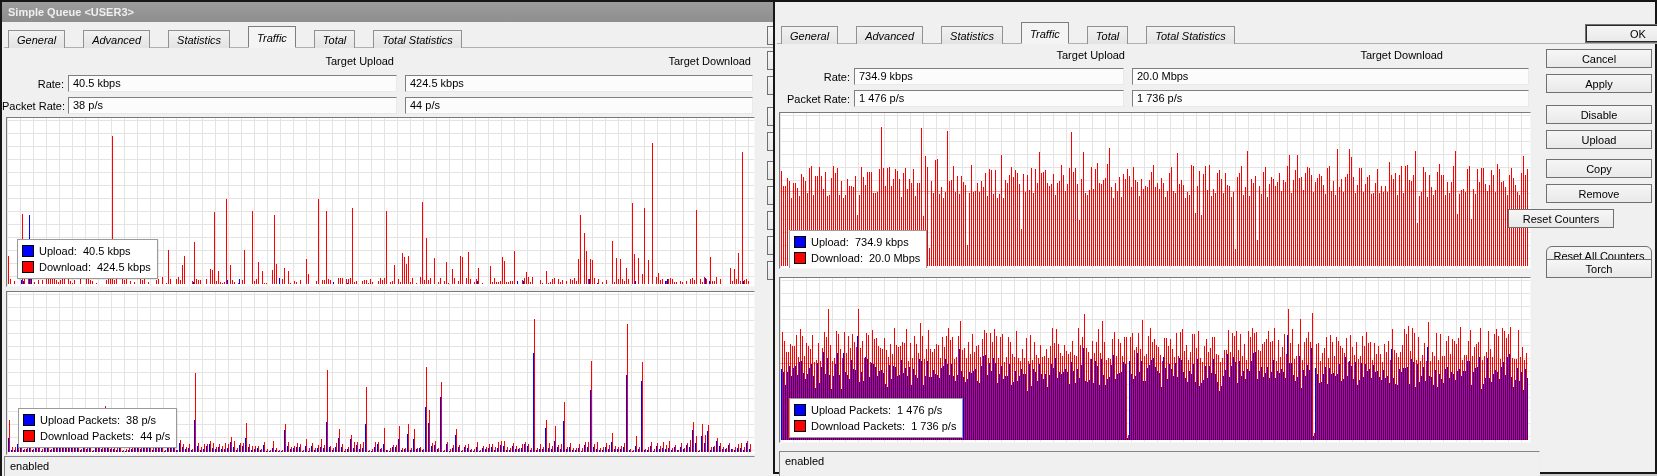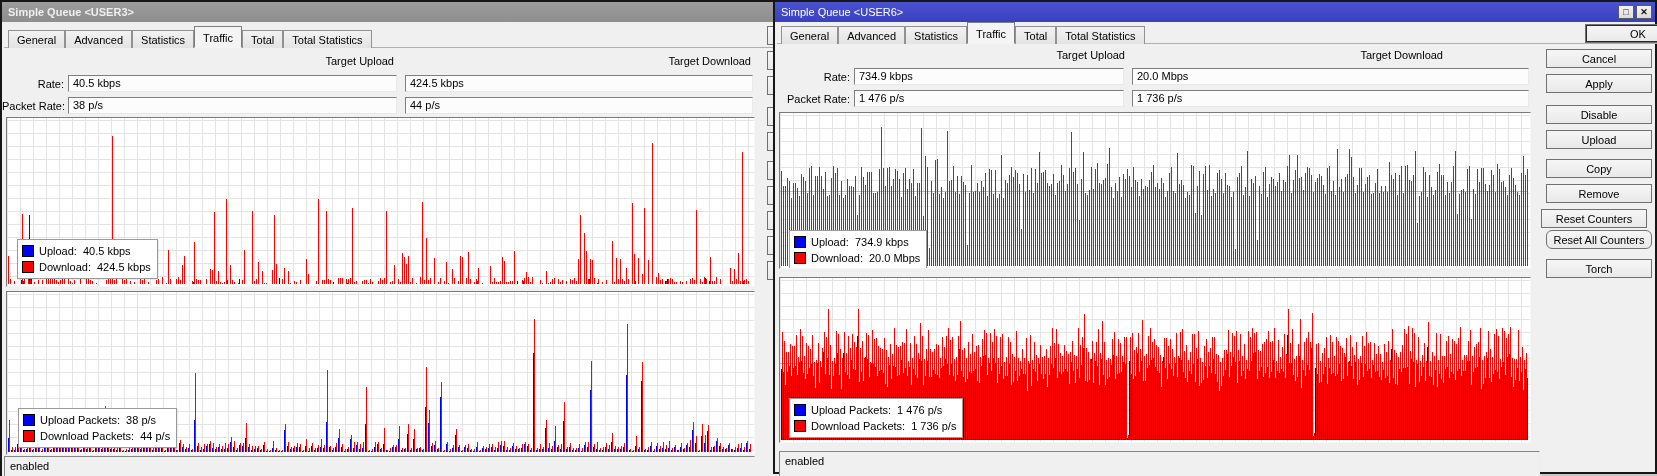--- a/index.html
+++ b/index.html
@@ -18,23 +18,23 @@
   .titlebar.inactive { background:linear-gradient(180deg,#9c9c9c,#8e8e8e); color:#efefef;font-weight:bold; }
   .tb-btns { position:absolute; right:3px; top:3px; display:flex; gap:2px; }
   .tb-btn { width:16px; height:14px; background:linear-gradient(#f4f4f4,#dcdcdc);
     border:1px solid #5a5a5a; font-size:9px; line-height:12px; text-align:center;
     color:#111; font-weight:bold; }
 
   
   .tabs { position:absolute; left:6px; display:flex; align-items:flex-end; height:22px; }
   .tabs::after { content:""; position:absolute; left:-4px; right:-900px; bottom:0;
     border-bottom:1px solid #b0b0b0; }
-  .tab { position:relative; z-index:1; padding:3px 8px 3px 8px; margin-right:0;
+  .tab { position:relative; z-index:1; padding:3px 8px 3px 8px; margin-right:18px;
     background:linear-gradient(#f2f2f2,#e3e3e3);
-    border:1px solid #919191; border-bottom:none; height:18px; }
+    border:1px solid #919191; border-bottom:none; height:18px;font-style:italic; }
   .tab.sel { z-index:3; background:#f4f4f4; height:22px; padding-top:5px;
     border:1px solid #7e7e7e; border-bottom:1px solid #f4f4f4; }
 
   
   .lbl { position:absolute; white-space:nowrap; }
   .r { text-align:right; }
   .field { position:absolute; height:17px; background:#fcfcfc;
     border:1px solid; border-color:#7f7f7f #e9e9e9 #e9e9e9 #7f7f7f;
     padding:1px 0 0 4px; white-space:nowrap; overflow:hidden; }
 
@@ -143,27 +143,20 @@
       <div class="btn" style="left:765px;top:234px;"></div>
       <div class="btn" style="left:765px;top:259px;"></div>
     </div>
 
     <div class="statusbar" style="left:2px;top:454px;width:751px;">
       <span>enabled</span>
     </div>
   </section>
 
   <section class="win win-right">
-    <div class="titlebar active">
-      <span>Simple Queue &lt;USER6&gt;</span>
-      <span class="tb-btns">
-        <span class="tb-btn">□</span>
-        <span class="tb-btn">✕</span>
-      </span>
-    </div>
 
     <div class="tabs" style="top:20px;">
       <div class="tab">General</div>
       <div class="tab">Advanced</div>
       <div class="tab">Statistics</div>
       <div class="tab sel">Traffic</div>
       <div class="tab">Total</div>
       <div class="tab">Total Statistics</div>
     </div>
 
@@ -219,22 +212,22 @@
     </div>
 
     <div>
       <div class="btn default" style="left:771px;top:22px;">OK</div>
       <div class="btn" style="left:771px;top:47px;">Cancel</div>
       <div class="btn" style="left:771px;top:72px;">Apply</div>
       <div class="btn" style="left:771px;top:103px;">Disable</div>
       <div class="btn" style="left:771px;top:128px;">Upload</div>
       <div class="btn" style="left:771px;top:157px;">Copy</div>
       <div class="btn" style="left:771px;top:182px;">Remove</div>
-      <div class="btn" style="left:766px;top:207px;">Reset Counters</div>
-      <div class="btn" style="left:771px;top:228px;border-radius:6px;">Reset All Counters</div>
+      <div class="btn" style="left:733px;top:207px;">Reset Counters</div>
+      <div class="btn" style="left:771px;top:244px;border-radius:6px;">Reset All Counters</div>
       <div class="btn" style="left:771px;top:257px;">Torch</div>
     </div>
 
     <div class="statusbar" style="left:4px;top:449px;width:761px;">
       <span>enabled</span>
     </div>
   </section>
 </div>
 
 </body></html>

